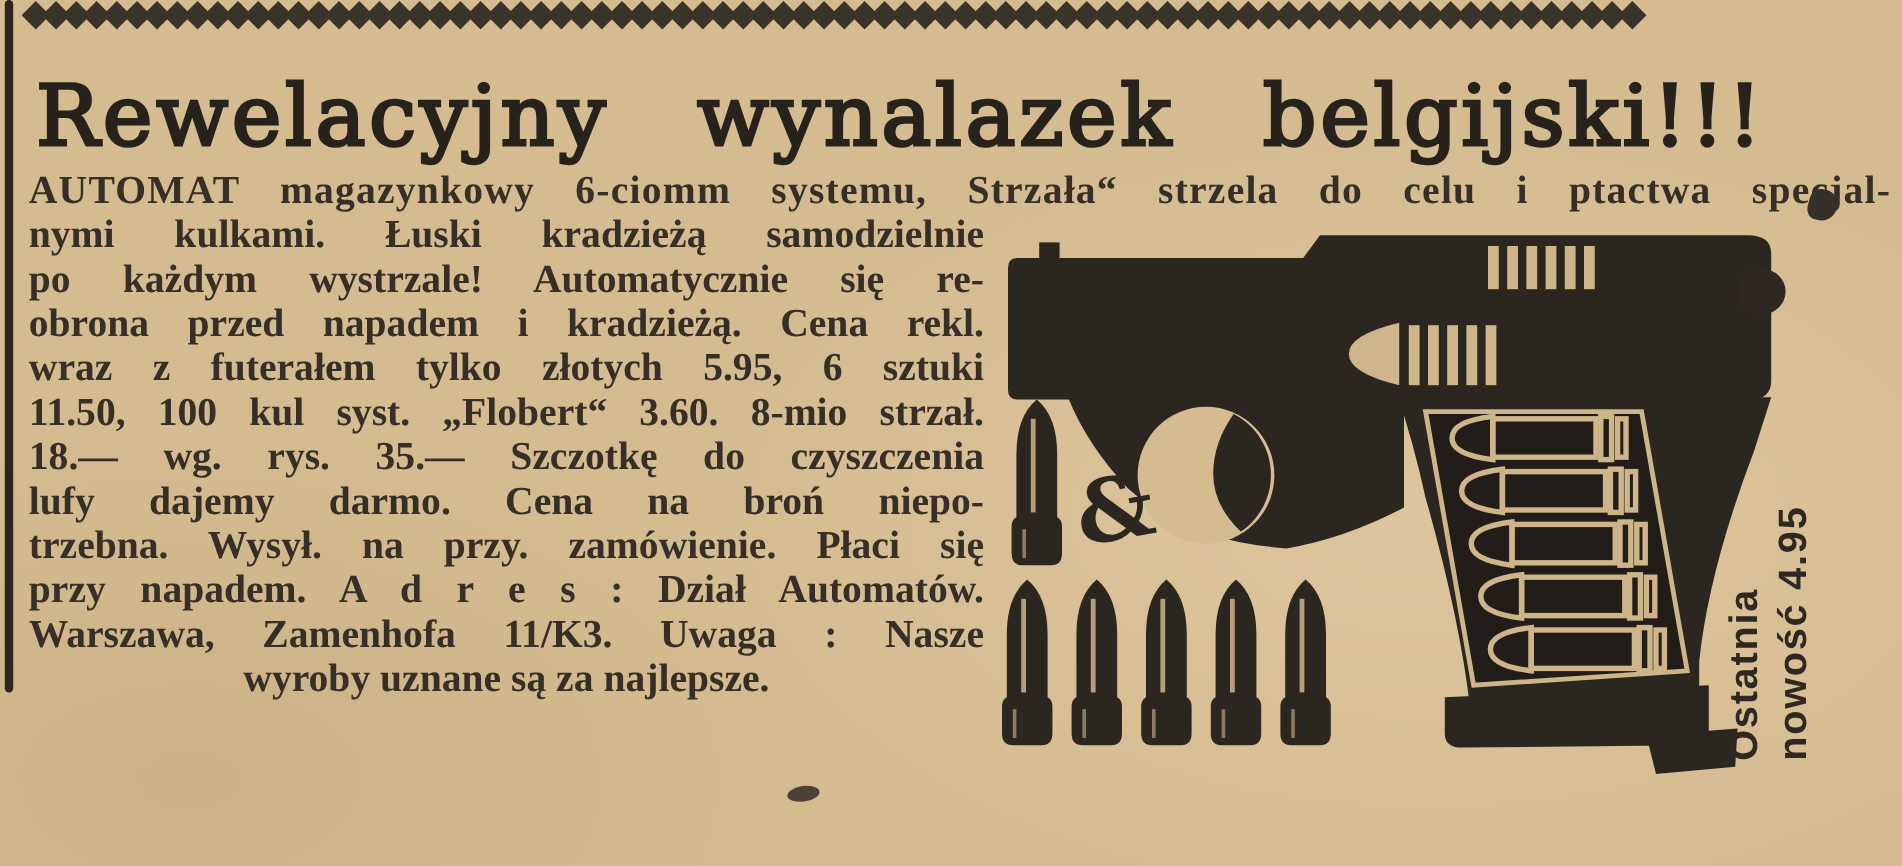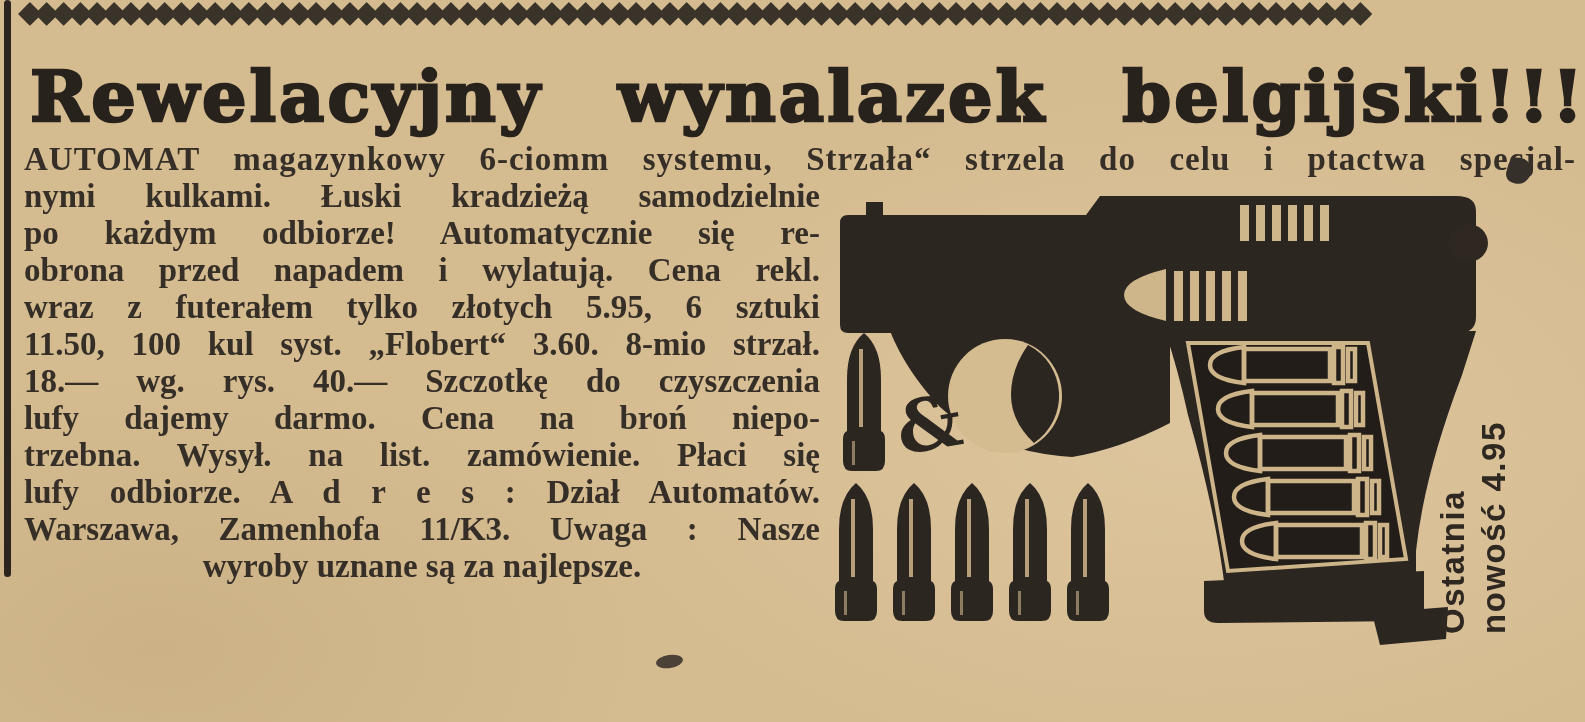--- a/index.html
+++ b/index.html
@@ -21,21 +21,21 @@
     font-size:31px;line-height:34px;letter-spacing:-7px;
     color:#3a332a;
   }
   .left-rule{
     position:absolute;left:4px;top:0;width:7px;height:577px;
     background:#2b2520;border-radius:4px;
   }
   .headline{
     position:absolute;left:30px;top:60px;width:1532px;
     font-family:"DejaVu Serif", serif;
-    font-weight:bold;font-size:70px;line-height:74px;
+    font-weight:normal;font-size:70px;line-height:74px;
     letter-spacing:3px;word-spacing:48px;
     color:#28221d;
     -webkit-text-stroke:2.6px #28221d;
     white-space:nowrap;
   }
   .bodycopy{
     position:absolute;left:24px;top:141px;width:1554px;
     font-weight:bold;font-size:33px;line-height:37px;
     color:#362f27;
   }
@@ -66,28 +66,28 @@
 
   <div class="zigzag">◆◆◆◆◆◆◆◆◆◆◆◆◆◆◆◆◆◆◆◆◆◆◆◆◆◆◆◆◆◆◆◆◆◆◆◆◆◆◆◆◆◆◆◆◆◆◆◆◆◆◆◆◆◆◆◆◆◆◆◆◆◆◆◆◆◆◆◆◆◆◆◆◆◆◆◆◆◆◆◆</div>
 
   <div class="left-rule"></div>
 
   <div class="headline">Rewelacyjny wynalazek belgijski!!!</div>
 
   <div class="bodycopy">
     <div class="bline full">AUTOMAT magazynkowy 6-ciomm systemu, Strzała“ strzela do celu i ptactwa specjal-</div>
     <div class="bline">nymi kulkami. Łuski kradzieżą samodzielnie</div>
-    <div class="bline">po każdym odbiorze! Automatycznie się re-</div>
-    <div class="bline">obrona przed napadem i wylatują. Cena rekl.</div>
+    <div class="bline">po każdym wystrzale! Automatycznie się re-</div>
+    <div class="bline">obrona przed napadem i kradzieżą. Cena rekl.</div>
     <div class="bline">wraz z futerałem tylko złotych 5.95, 6 sztuki</div>
     <div class="bline">11.50, 100 kul syst. „Flobert“ 3.60. 8-mio strzał.</div>
-    <div class="bline">18.— wg. rys. 40.— Szczotkę do czyszczenia</div>
+    <div class="bline">18.— wg. rys. 35.— Szczotkę do czyszczenia</div>
     <div class="bline">lufy dajemy darmo. Cena na broń niepo-</div>
-    <div class="bline">trzebna. Wysył. na list. zamówienie. Płaci się</div>
-    <div class="bline">lufy odbiorze. A d r e s : Dział Automatów.</div>
+    <div class="bline">trzebna. Wysył. na przy. zamówienie. Płaci się</div>
+    <div class="bline">przy napadem. A d r e s : Dział Automatów.</div>
     <div class="bline">Warszawa, Zamenhofa 11/K3. Uwaga : Nasze</div>
     <div class="bline centered">wyroby uznane są za najlepsze.</div>
   </div>
 
   <svg class="pistol-art" viewBox="0 0 675 470" xmlns="http://www.w3.org/2000/svg">
     <g>
 
       <path fill="#2c2621" d="M28,32 L266,32 L280,13 L636,13 Q656,13 656,28 L656,134 Q656,150 638,150 L28,150 Q20,150 20,142 L20,40 Q20,32 28,32 Z"></path>
 
       <rect fill="#2c2621" x="46" y="19" width="17" height="13"></rect>

